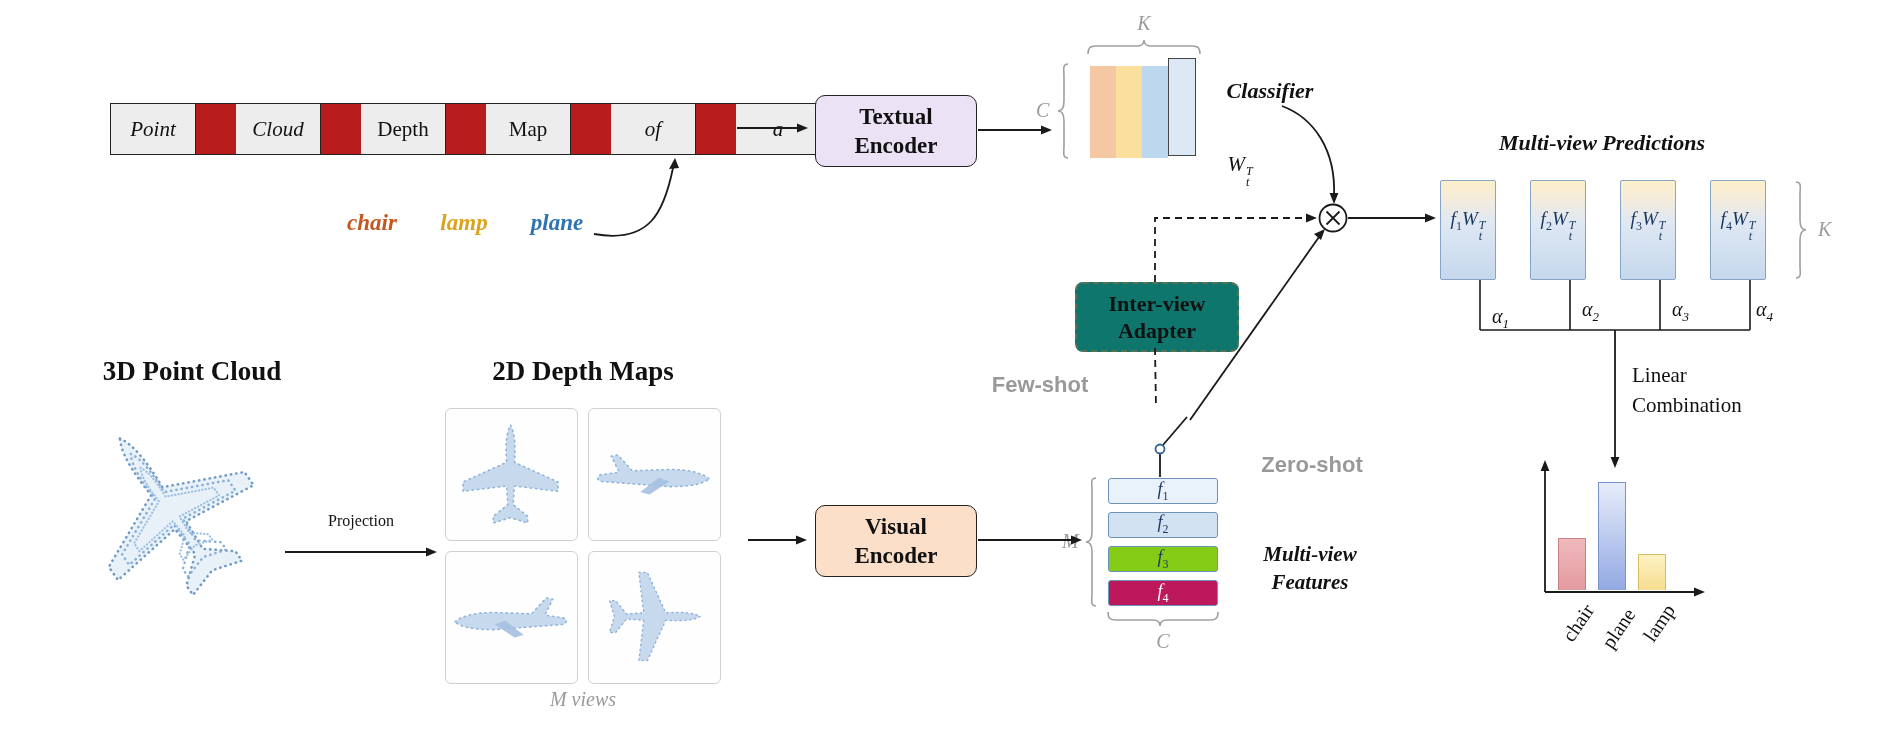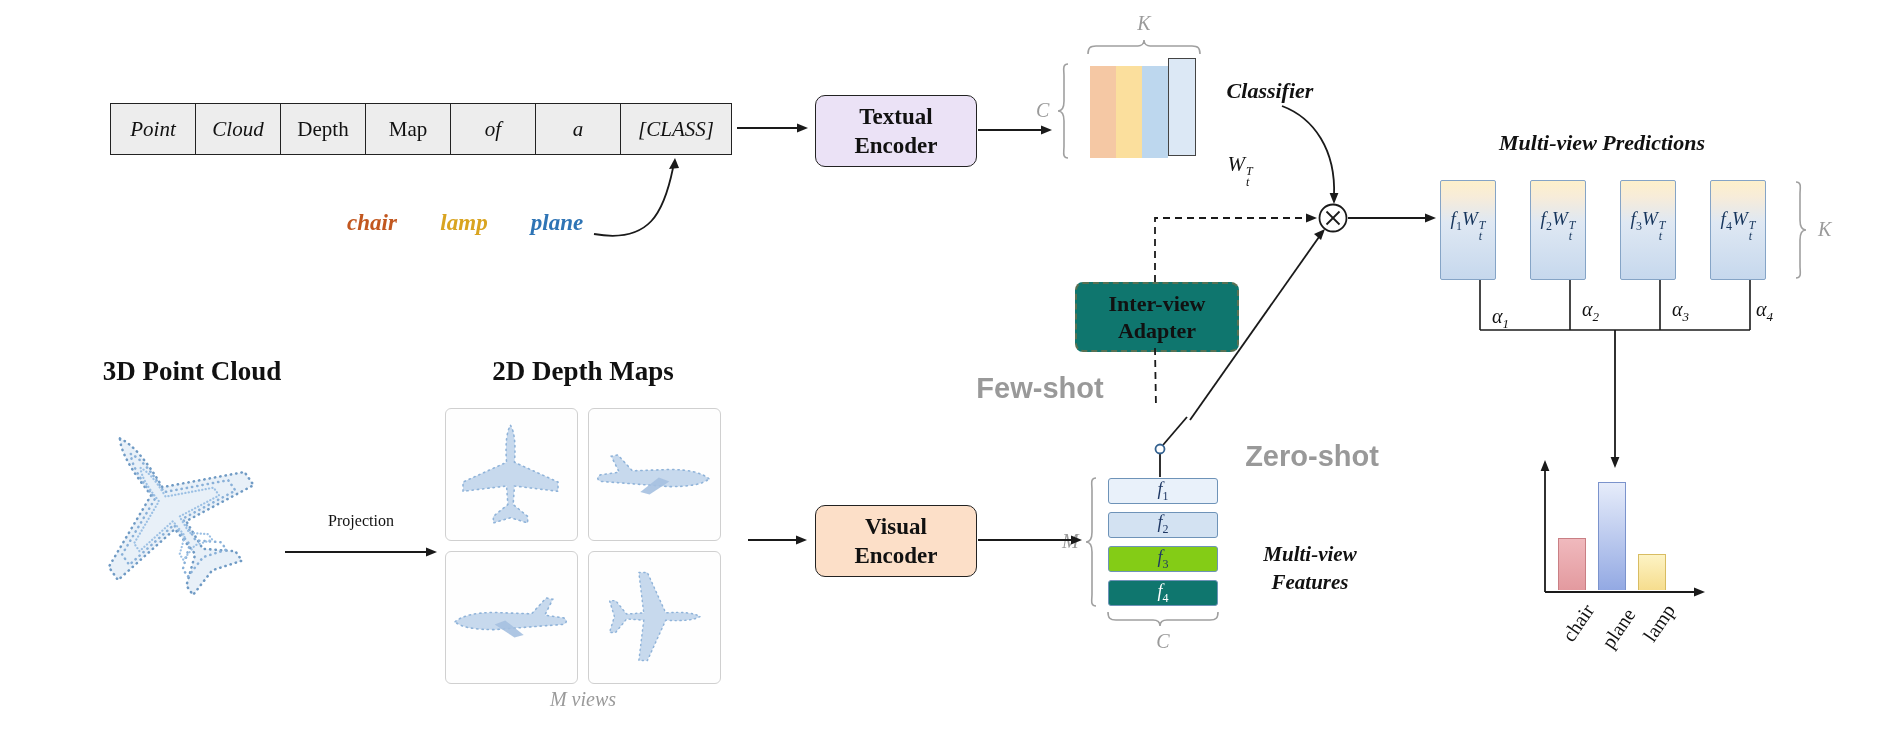--- a/index.html
+++ b/index.html
@@ -1,21 +1,21 @@
 <!DOCTYPE html>
 <html><head>
 <meta charset="utf-8">
 <style>
   html,body{margin:0;padding:0;background:#ffffff;}
   #canvas{position:relative;width:1882px;height:746px;background:#ffffff;overflow:hidden;
           font-family:"Liberation Serif", serif;color:#111;}
   .abs{position:absolute;}
   .ctr{transform:translateX(-50%);}
   
-  .prompt-table{display:flex;height:50px;border:1.6px solid #222;background:#0ea5e9;}
+  .prompt-table{display:flex;height:50px;border:1.6px solid #222;background:#b91c1c;gap:40px;}
   .prompt-cell{display:flex;align-items:center;justify-content:center;font-size:21px;
                border-right:1.3px solid #222;box-sizing:border-box;background:#ededed;}
   .prompt-cell:last-child{border-right:none;}
   .it{font-style:italic;}
   .class-word{font-style:italic;font-weight:600;font-size:23px;}
   
   .enc-box{width:160px;height:70px;border:1.6px solid #222;border-radius:10px;
            display:flex;flex-direction:column;align-items:center;justify-content:center;
            font-size:23px;font-weight:600;line-height:29px;}
   
@@ -39,21 +39,21 @@
   .pred-label .stack{font-size:11px;line-height:10px;}
   .pred-label sub{font-size:12px;}
   .alpha-label{font-style:italic;font-size:20px;}
   .alpha-label sub{font-size:13px;}
   
   .fbar{position:absolute;left:1108px;width:110px;height:26px;border:1px solid #6e93b8;border-radius:3px;
         display:flex;align-items:center;justify-content:center;font-size:18px;box-sizing:border-box;}
   .fbar i{font-style:italic;}
   .fbar sub{font-size:12px;}
   
-  .phase{font-family:"Liberation Sans", sans-serif;font-weight:700;font-size:29px;color:#999;}
+  .phase{font-family:"Liberation Sans", sans-serif;font-weight:700;font-size:22px;color:#999;}
   
   .big-heading{font-weight:700;font-size:27px;}
   .depth-cell{position:absolute;width:133px;height:133px;border:1.5px solid #d0d0d0;border-radius:6px;
               background:#fefefe;box-sizing:border-box;}
   .muted-it{font-style:italic;font-size:20px;color:#9a9a9a;}
   
   .mini-bar{position:absolute;width:28px;border:1px solid #999;border-bottom:none;box-sizing:border-box;}
   .tick-anchor{position:absolute;width:0;height:0;}
   .tick-anchor span{position:absolute;right:0;top:0;transform:rotate(-56deg);transform-origin:100% 0%;
                     white-space:nowrap;font-size:20px;}
@@ -101,32 +101,32 @@
         <sup>T</sup>
         <sub>t</sub>
       </span>
   </div>
 
   <div class="abs adapter-box" style="left: 1075px; top: 282px; background: #0f766e;">
     <span>Inter-view</span>
     <span>Adapter</span>
   </div>
   <div class="abs ctr phase" style="left:1040px;top:372px;">Few-shot</div>
-  <div class="abs ctr phase" style="left:1312px;top:440px;">Zero-shot</div>
+  <div class="abs ctr phase" style="left:1312px;top:452px;">Zero-shot</div>
 
   <div class="fbar" style="top: 478px; background: rgb(233, 241, 250);">
     <span style="color: rgb(31, 56, 100);"><i>f</i><sub>1</sub></span>
   </div>
   <div class="fbar" style="top: 512px; background: rgb(211, 226, 242); align-items: flex-end;">
     <span style="color: rgb(31, 56, 100);"><i>f</i><sub>2</sub></span>
   </div>
   <div class="fbar" style="top: 546px; background: #84cc16;">
     <span style="color: rgb(31, 56, 100);"><i>f</i><sub>3</sub></span>
   </div>
-  <div class="fbar" style="top: 580px; background: #0f766e; justify-content: center;">
+  <div class="fbar" style="top: 580px; background: #be185d; justify-content: center;">
     <span style="color: rgb(255, 255, 255);"><i>f</i><sub>4</sub></span>
   </div>
   <div class="abs gray-math" style="left:1062px;top:530px;">M</div>
   <div class="abs ctr gray-math" style="left:1163px;top:630px;">C</div>
   <div class="abs ctr title-it" style="left:1310px;top:540px;text-align:center;font-size:21px;line-height:28px;">
     <span>Multi-view</span><br>
     <span>Features</span>
   </div>
 
   <div class="abs ctr title-it" style="left:1602px;top:130px;">Multi-view Predictions</div>
@@ -155,20 +155,24 @@
           <sub>t</sub>
         </span></span>
   </div>
   <div class="abs gray-math" style="left:1818px;top:218px;">K</div>
 
   <div class="abs alpha-label" style="left:1492px;top:283px;margin-top:22px;"><span>α</span><sub>1</sub></div>
   <div class="abs alpha-label" style="left:1582px;top:298px;"><span>α</span><sub>2</sub></div>
   <div class="abs alpha-label" style="left:1672px;top:298px;"><span>α</span><sub>3</sub></div>
   <div class="abs alpha-label" style="left:1756px;top:298px;"><span>α</span><sub>4</sub></div>
 
+  <div class="abs lc-label" style="left:1632px;top:360px;">
+    <span>Linear</span><br>
+    <span>Combination</span>
+  </div>
 
   <div class="abs mini-bar" style="left: 1558px; bottom: 156px; height: 52px; border-color: rgb(201, 127, 132); background: linear-gradient(rgb(240, 185, 189), rgb(227, 154, 159));"></div>
   <div class="abs mini-bar" style="left: 1598px; bottom: 156px; height: 108px; border-color: rgb(123, 147, 204); background: linear-gradient(rgb(230, 236, 250), rgb(147, 169, 227));"></div>
   <div class="abs mini-bar" style="left: 1638px; bottom: 156px; height: 36px; border-color: rgb(216, 188, 98); background: linear-gradient(rgb(253, 243, 196), rgb(246, 221, 142));"></div>
   <div class="tick-anchor" style="left:1580px;top:600px;">
       <span>chair</span>
     </div>
   <div class="tick-anchor" style="left:1621px;top:604px;">
       <span>plane</span>
     </div>

